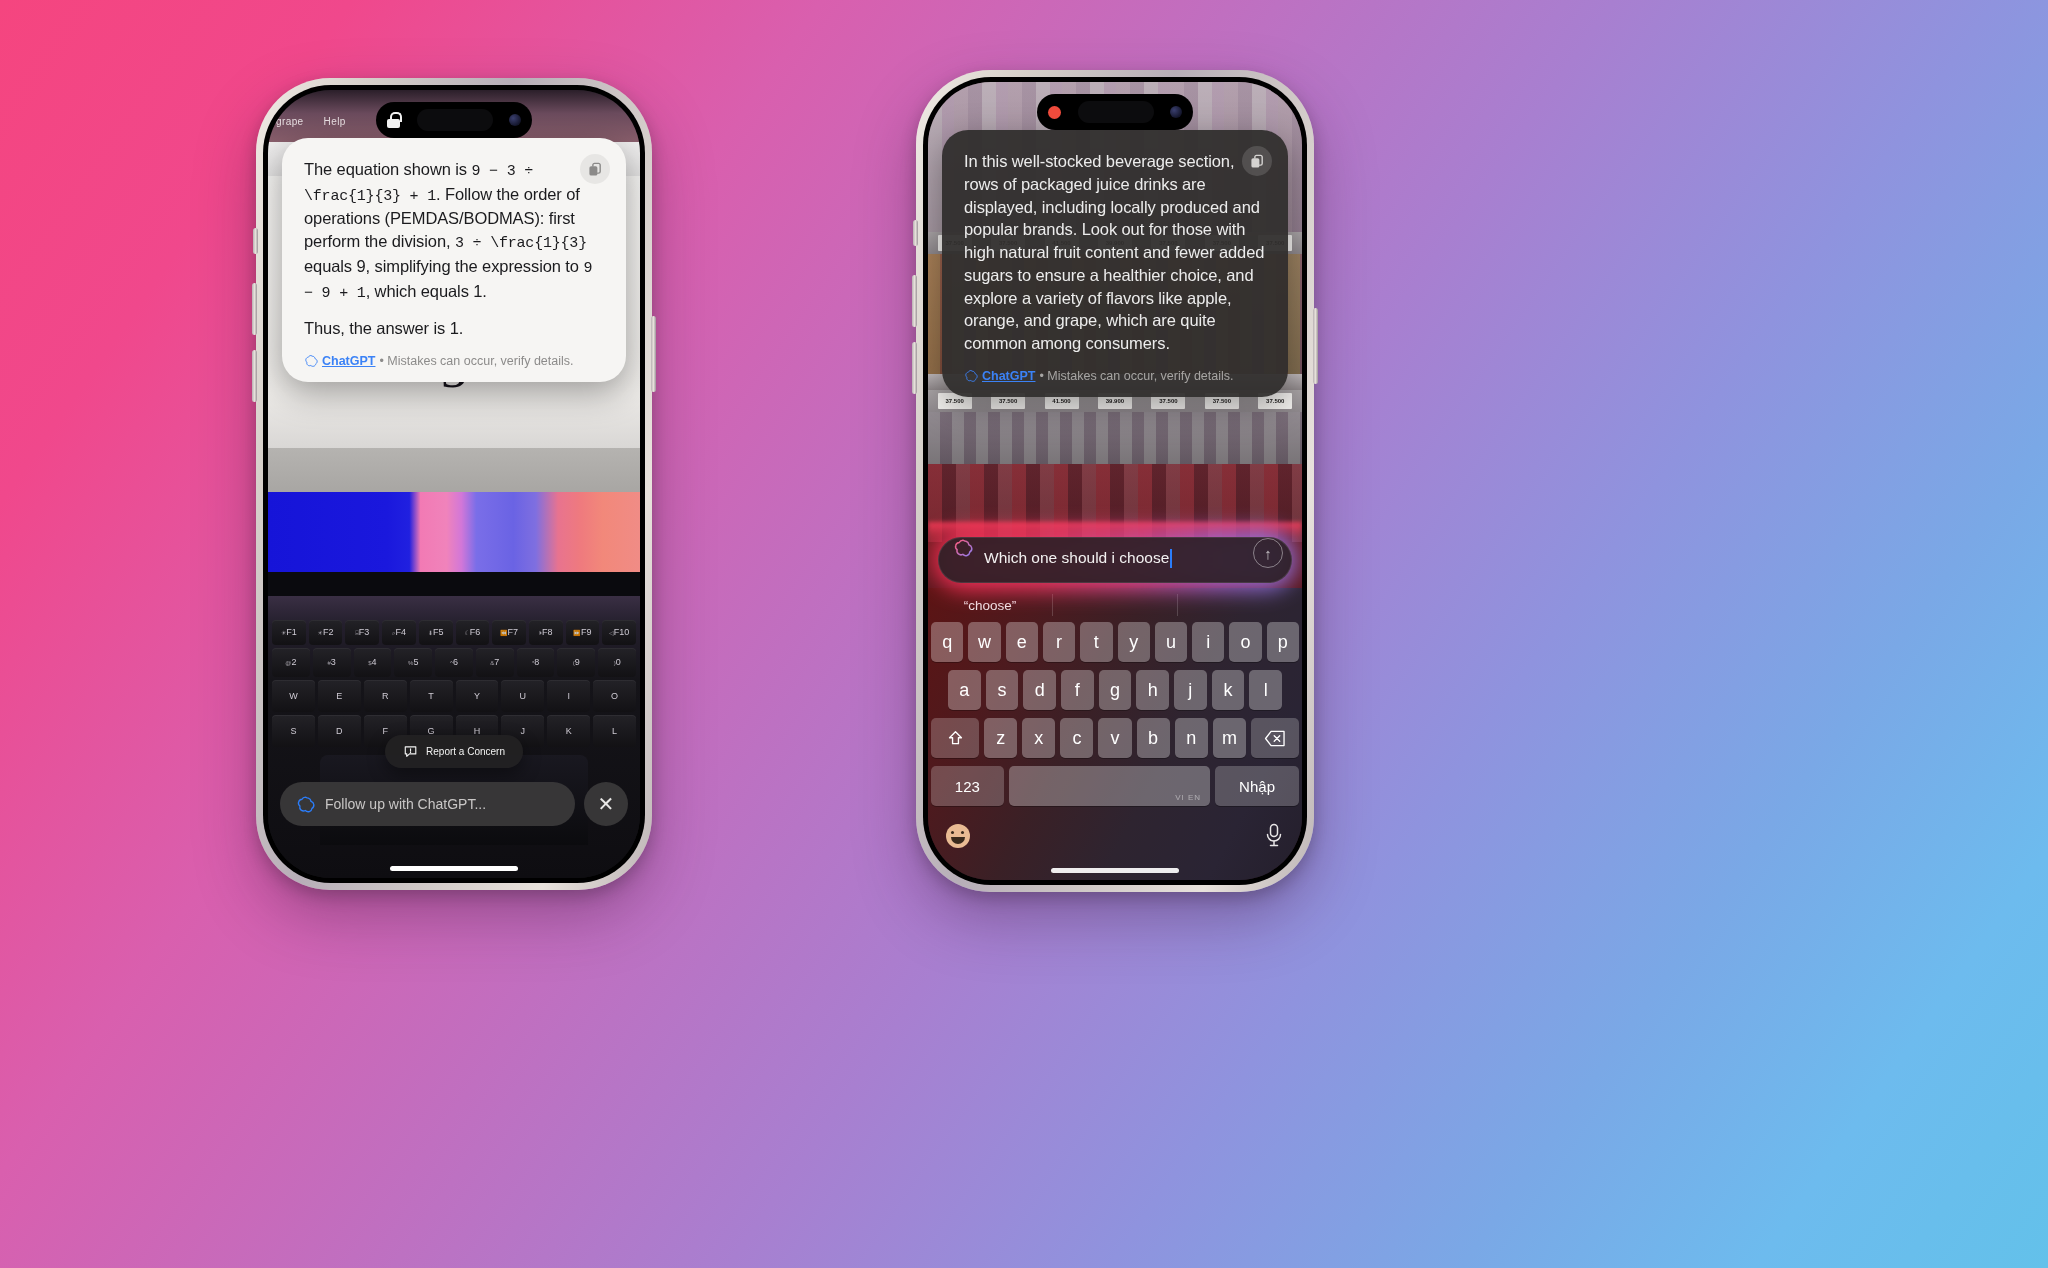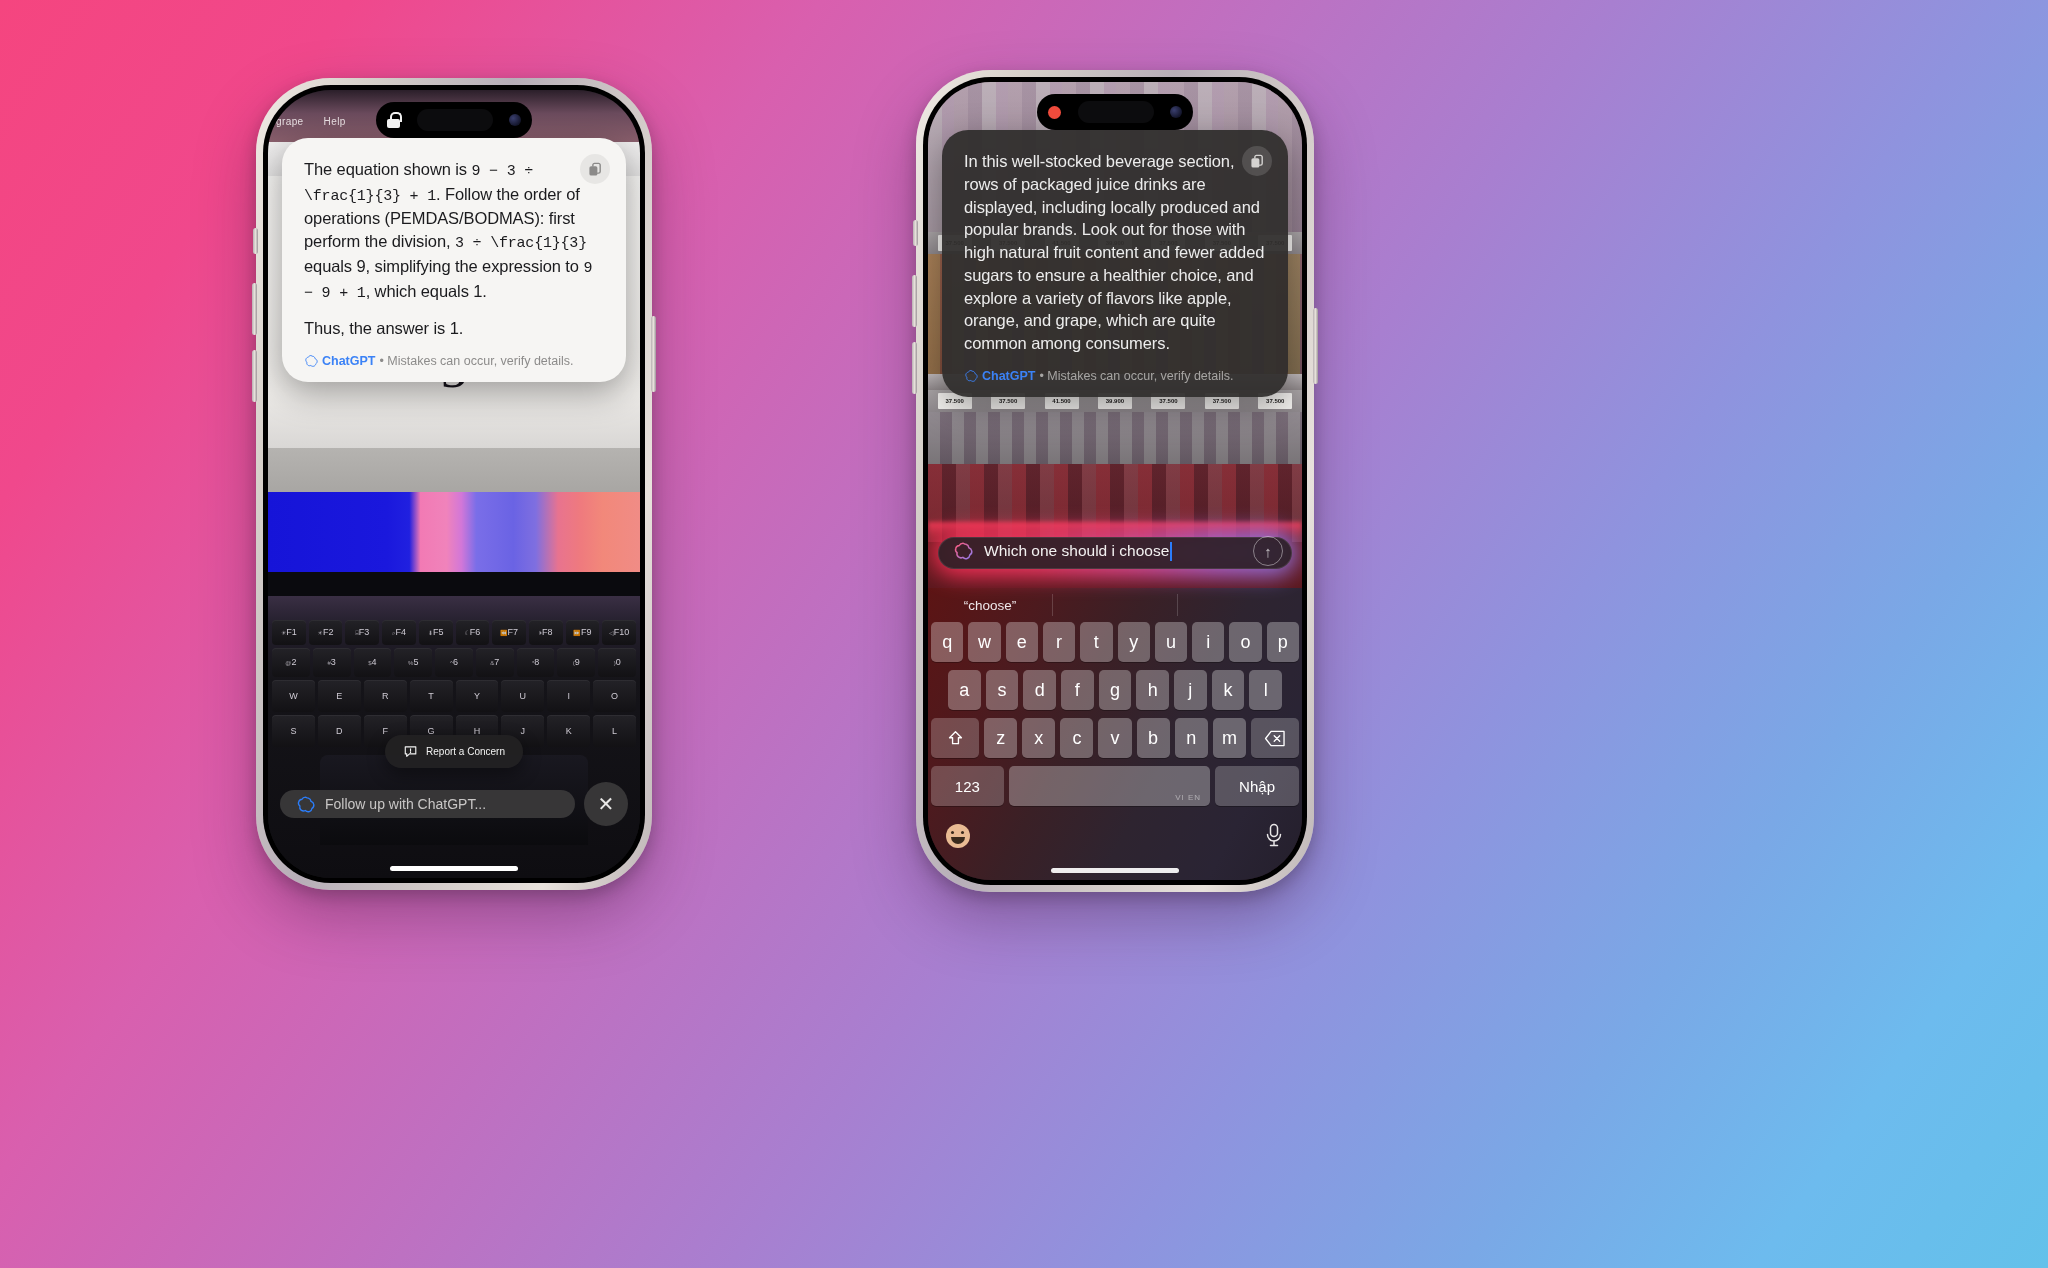--- a/index.html
+++ b/index.html
@@ -200,39 +200,39 @@
   .card p + p { margin-top:13px; }
   .card .mono { font-family:"Liberation Mono", monospace; font-size:15px; letter-spacing:-.2px; }
   .copy-btn {
     position:absolute; top:16px; right:16px;
     width:30px; height:30px; border-radius:50%;
     display:flex; align-items:center; justify-content:center;
   }
   .card.light .copy-btn { background:#e7e6e4; }
   .card.dark  .copy-btn { background:rgba(255,255,255,.14); }
   .attrib { margin-top:14px; display:flex; align-items:center; gap:4px; font-size:12.5px; }
-  .attrib .brand { color:#3b82f6; font-weight:bold; }
+  .attrib .brand { color:#3b82f6; font-weight:bold;text-decoration:underline; }
   .card.light .attrib .note { color:#8c8b8a; }
   .card.dark  .attrib .note { color:#a7a5a3; }
 
   
   .report-chip {
     position:absolute; z-index:32; left:50%; transform:translateX(-50%);
     bottom:110px;
     background:rgba(34,33,34,.93); color:#f2f2f2;
     border-radius:20px; padding:9px 18px;
     display:flex; align-items:center; gap:8px; font-size:10px;
     box-shadow:0 6px 18px rgba(0,0,0,.42);
   }
   .followup-bar {
     position:absolute; z-index:32; left:12px; right:12px; bottom:52px;
     display:flex; align-items:center; gap:9px;
   }
   .followup-field {
-    flex:1; height:28px; border-radius:22px;
+    flex:1; height:44px; border-radius:22px;
     background:rgba(58,57,58,.93);
     display:flex; align-items:center; gap:10px; padding:0 16px;
     color:#c9c7c6; font-size:14px;
   }
   .followup-close {
     width:44px; height:44px; border-radius:50%;
     background:rgba(58,57,58,.93);
     display:flex; align-items:center; justify-content:center;
     color:#e9e8e7; font-size:20px; line-height:1;
   }
@@ -240,24 +240,24 @@
   
   .ask-wrap { position:absolute; z-index:32; left:10px; right:10px; top:455px; }
   .ask-glow {
     position:absolute; inset:-7px -4px;
     border-radius:30px;
     background:linear-gradient(90deg,#ff2d55 0%,#ff3b6b 28%,#e84fa0 55%,#b46ae0 78%,#8b7bf0 100%);
     filter:blur(11px); opacity:.92;
   }
   .ask-field {
     position:relative;
-    height:32px; border-radius:24px;
+    height:46px; border-radius:24px;
     background:rgba(44,32,38,.92);
     border:1.2px solid rgba(255,255,255,.10);
-    display:flex; align-items:center; padding:0 8px 4px 14px; gap:11px;
+    display:flex; padding:0 8px 4px 14px; gap:11px;
   }
   .ask-text { flex:1; color:#f3f1f1; font-size:15.5px; display:flex; align-items:center; }
   .caret { display:inline-block; width:2px; height:19px; background:#2b7dfa; margin-left:1px; }
   .ask-send {
     width:30px; height:30px; border-radius:50%;
     border:1.4px solid rgba(255,255,255,.42);
     display:flex; align-items:center; justify-content:center;
     color:rgba(255,255,255,.68); font-size:15px; line-height:1;
   }
 

